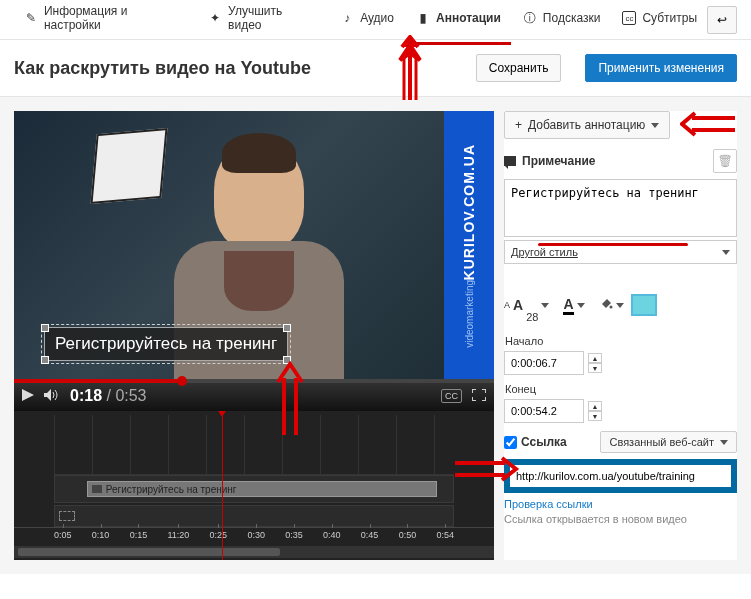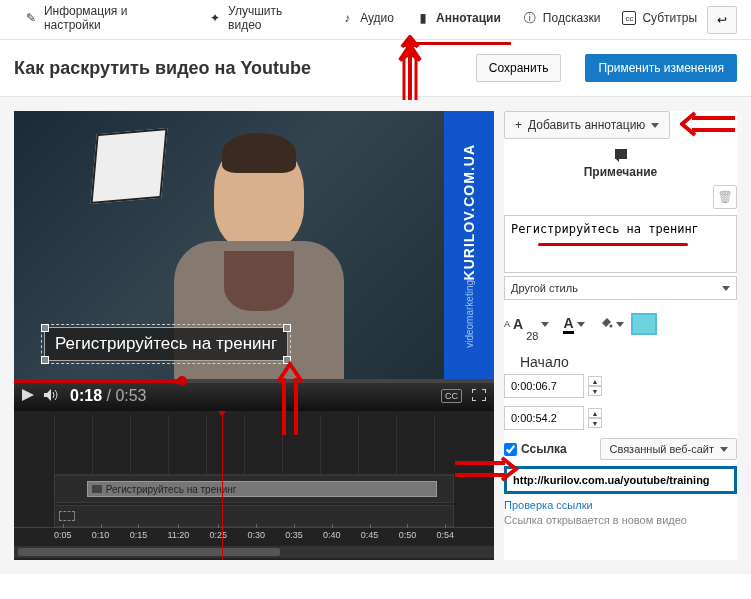--- a/index.html
+++ b/index.html
@@ -68,42 +68,42 @@
   .panel { background:#fff; }
   .add-row { margin-bottom:10px; }
   .dropdown-btn { border:1px solid #ccc; background:#f8f8f8; padding:6px 10px; display:inline-flex; align-items:center; gap:6px; cursor:pointer; font-size:12px; border-radius:2px;}
   .listentry { border:1px solid #ccc; background:#f0f0f0; padding:6px 8px; display:flex; align-items:center; gap:6px; font-size:11px; margin-bottom:10px;}
   .listentry .lt { flex:1; white-space:nowrap; overflow:hidden; text-overflow:ellipsis;}
   .listentry .tm { font-weight:bold;}
   .tri { width:0;height:0; border-left:4px solid transparent; border-right:4px solid transparent; border-top:5px solid #555;}
   .sqicon { width:12px; height:10px; background:#333; position:relative;}
   .sqicon::after{content:"";position:absolute;left:0;bottom:-3px;border-left:4px solid transparent;border-top:4px solid #333;}
   
-  .sectionhead { display:flex; align-items:center; gap:6px; margin-bottom:6px;flex-direction:column;}
+  .sectionhead { display:flex; align-items:center; gap:6px; margin-bottom:6px;}
   .sectionhead .lbl { font-size:12px; font-weight:bold; }
   .trash { margin-left:auto; width:24px; height:24px; border:1px solid #ccc; border-radius:2px; display:flex; align-items:center; justify-content:center; color:#aaa; cursor:pointer;}
   .textarea { width:100%; border:1px solid #ccc; height:58px; padding:6px; font-size:12px; resize:none; }
   
-  .selectrow { display:flex; gap:6px; margin-bottom:4px;}
+  .selectrow { display:flex; gap:6px; margin-bottom:21px;text-decoration:underline;}
   .select { flex:1; border:1px solid #ccc; padding:5px 6px; display:flex; align-items:center; justify-content:space-between; font-size:11px; cursor:pointer;}
   .fmtrow { display:flex; gap:14px; align-items:center; margin-bottom:10px; padding:2px 0;}
   .fmtitem { display:flex; align-items:center; gap:3px; cursor:pointer;}
   .aA { font-size:14px; font-weight:bold;}
   .swatch { width:22px; height:18px; outline:2px solid #5bd; background:#6cd3e0;}
   
-  .timelabel { font-size:14px; margin:4px 16px;}
+  .timelabel { font-size:11px; margin:4px 1px;}
   .timeinput-row { display:flex; align-items:center; gap:4px; margin-bottom:8px;}
   .timeinput { border:1px solid #ccc; padding:5px 6px; width:80px; font-size:11px;}
   .spinner { display:flex; flex-direction:column;}
   .spinbtn { width:14px;height:10px; border:1px solid #ccc; display:flex;align-items:center;justify-content:center; font-size:7px; cursor:pointer;}
   
   .linkrow { display:flex; align-items:center; margin:6px 0;gap:33px;}
   .linkrow label { display:flex; align-items:center; gap:4px; font-size:12px; font-weight:bold;}
   .linktype { margin-left:auto; }
-  .urlinput { width:100%; border:3px solid #0369a1; padding:5px 6px; font-size:11px; margin-bottom:4px;font-weight:bold;}
+  .urlinput { width:100%; border:6px solid #0369a1; padding:5px 6px; font-size:11px; margin-bottom:4px;}
   .linkcheck { color:#167ac6; font-size:11px; cursor:pointer; display:inline-block; margin-bottom:2px;}
   .hint { color:#888; font-size:11px;}
   
   
   .redarrow { position:absolute; pointer-events:none; }
 </style>
 </head>
 <body>
 
 <div style="position:relative;">
@@ -286,20 +286,21 @@
 
     <div class="timelabel">Начало</div>
     <div class="timeinput-row">
       <input class="timeinput" value="0:00:06.7" style="">
       <div class="spinner">
         <div class="spinbtn">▲</div>
         <div class="spinbtn">▼</div>
       </div>
     </div>
 
+    <div class="timelabel">Конец</div>
     <div class="timeinput-row">
       <input class="timeinput" value="0:00:54.2" style="">
       <div class="spinner">
         <div class="spinbtn">▲</div>
         <div class="spinbtn">▼</div>
       </div>
     </div>
 
     <div class="linkrow">
       <label>

